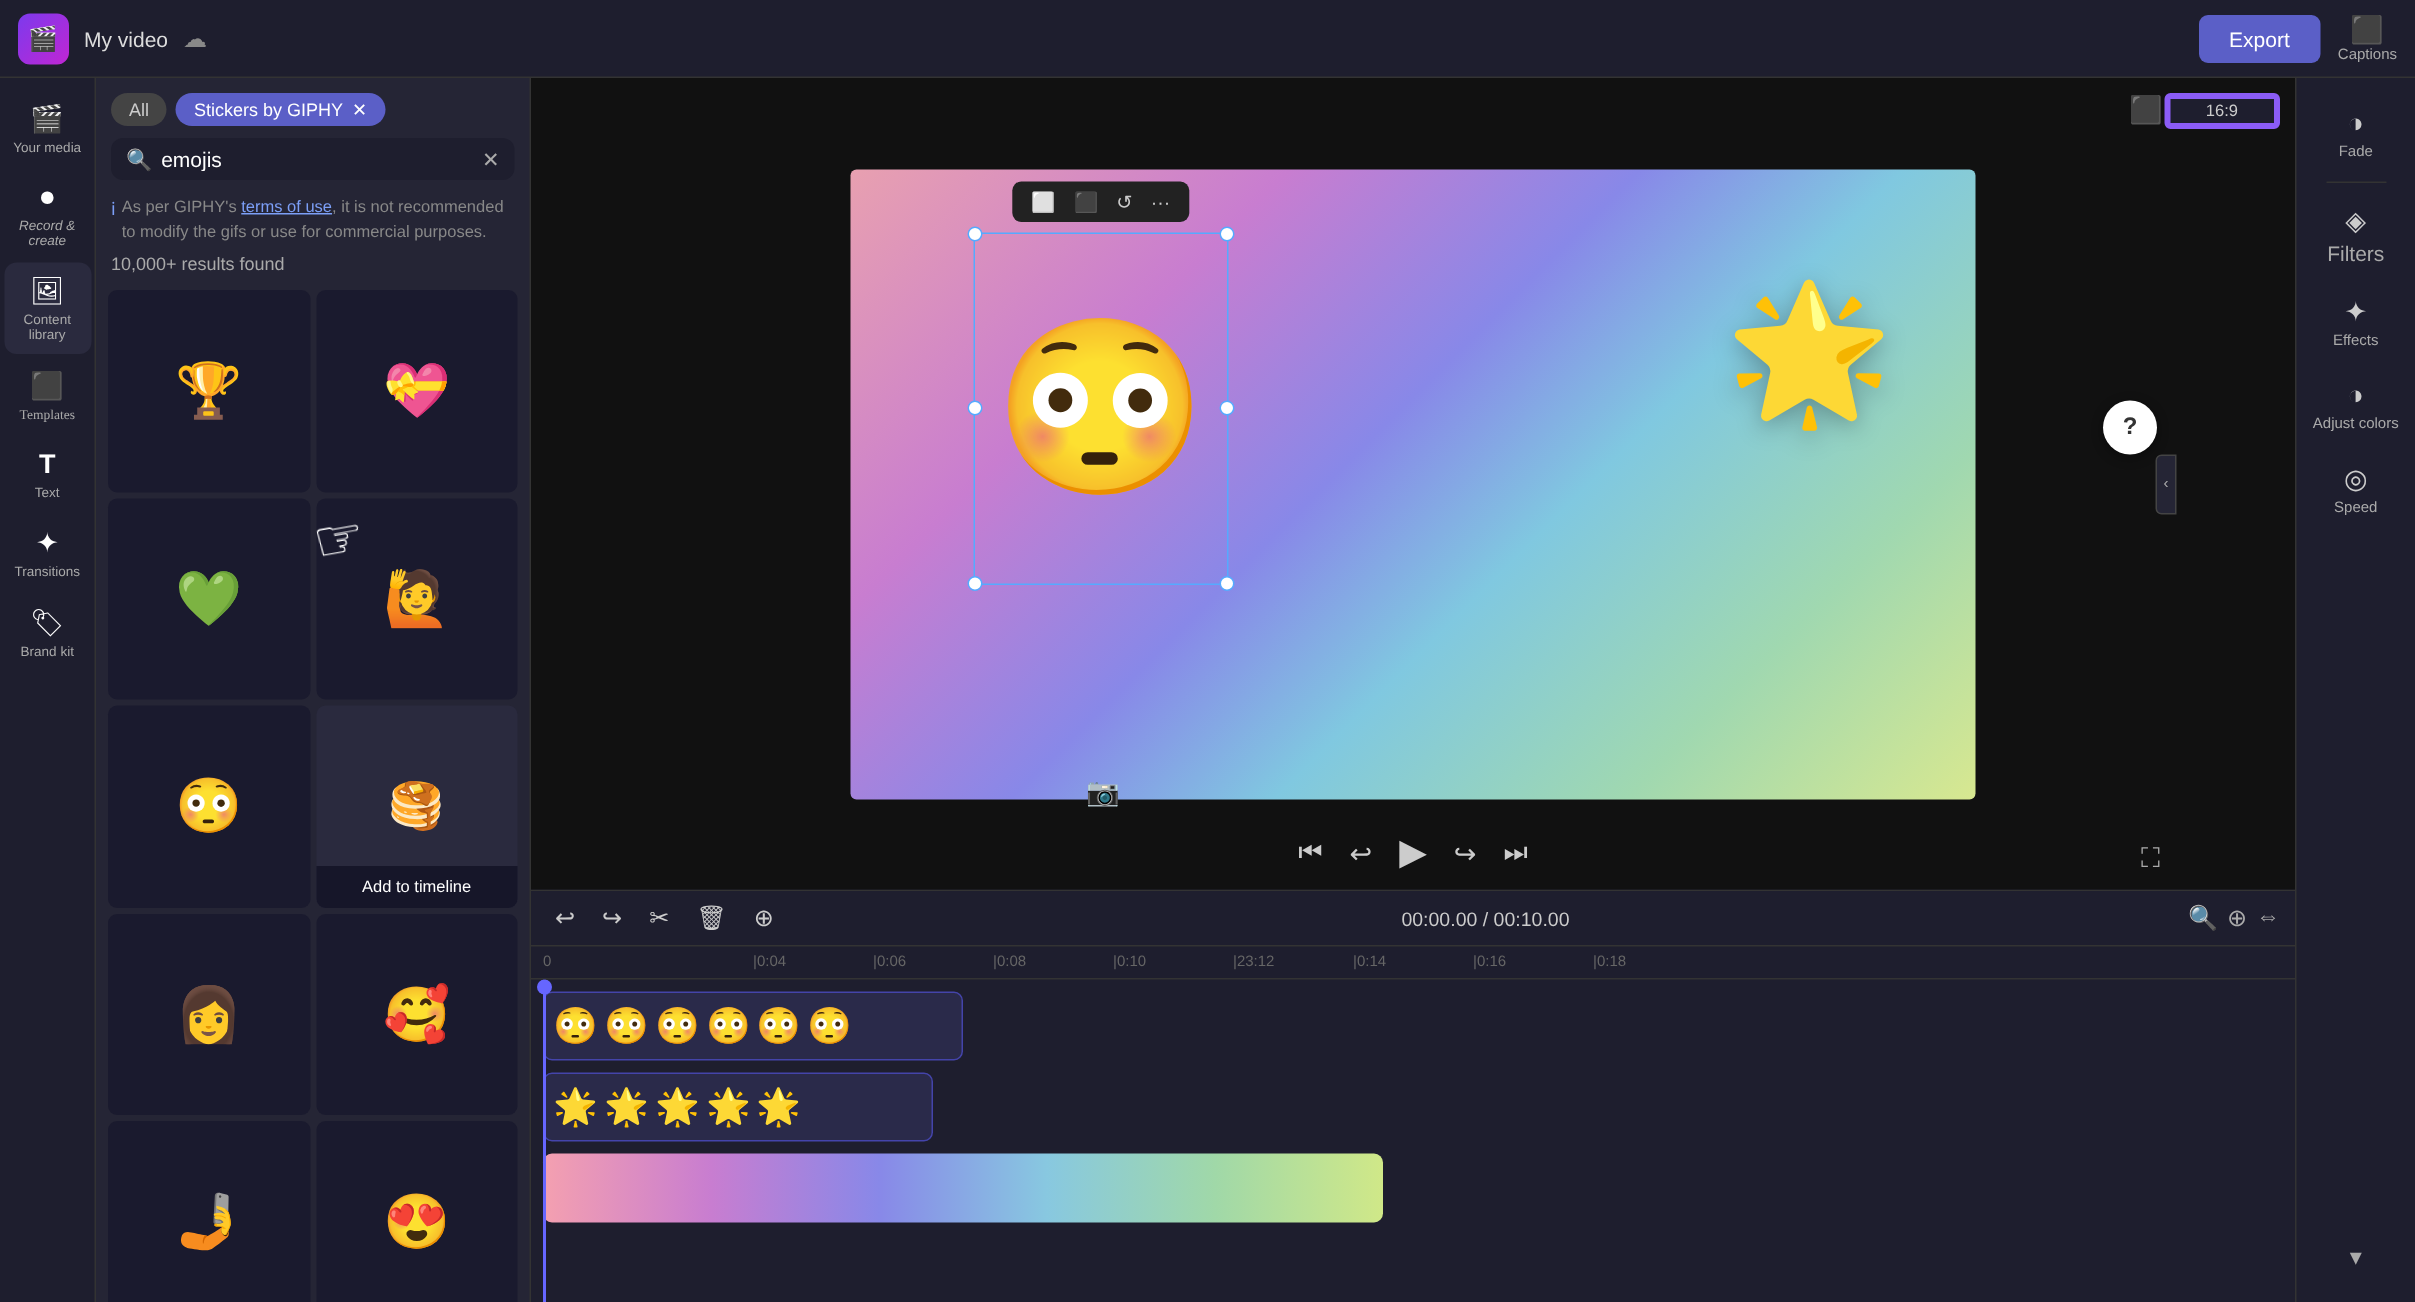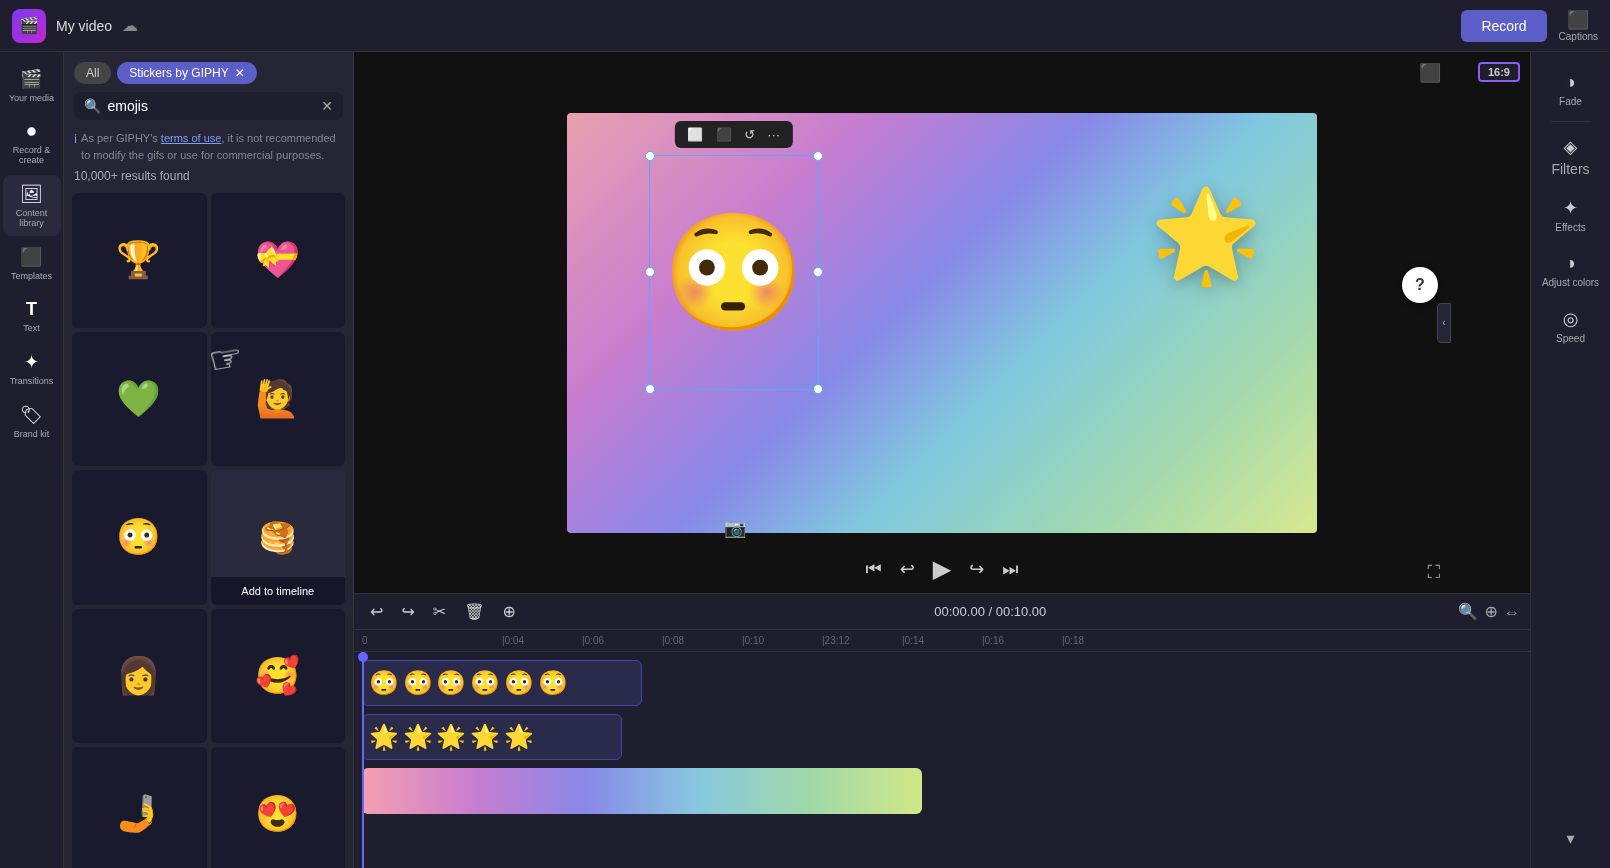--- a/index.html
+++ b/index.html
@@ -8,46 +8,46 @@
 </head>
 <body>
 
 <div style="height:52px; background:#1e1e2e; display:flex; align-items:center; justify-content:space-between; padding:0 12px; border-bottom:1px solid #333; flex-shrink:0;">
   <div style="display:flex; align-items:center; gap:10px;">
     <div style="width:34px;height:34px;background:linear-gradient(135deg,#7c3aed,#c026d3);border-radius:8px;display:flex;align-items:center;justify-content:center;font-size:16px;">🎬</div>
     <span style="color:#ddd;font-size:14px;cursor:pointer;">My video</span>
     <span style="color:#888;font-size:16px;">☁</span>
   </div>
   <div style="display:flex;align-items:center;gap:12px;">
-    <button style="background:#5b5fc7;color:#fff;border:none;border-radius:6px;padding:8px 20px;font-size:14px;cursor:pointer;display:flex;align-items:center;gap:6px;">Record</button>
+    <button style="background:#5b5fc7;color:#fff;border:none;border-radius:6px;padding:8px 20px;font-size:14px;cursor:pointer;display:flex;align-items:center;gap:6px;">Export</button>
     <div style="display:flex;flex-direction:column;align-items:center;cursor:pointer;">
       <span style="font-size:18px;color:#aaa;">⬛</span>
       <span style="font-size:10px;color:#aaa;">Captions</span>
     </div>
   </div>
 </div>
 
 <div style="display:flex;flex:1;overflow:hidden;">
 
   <div style="width:64px;background:#1e1e2e;display:flex;flex-direction:column;align-items:center;padding:8px 0;gap:2px;border-right:1px solid #333;flex-shrink:0;">
     <div style="display:flex;flex-direction:column;align-items:center;padding:8px 4px;border-radius:8px;cursor:pointer;width:58px;gap:3px;">
       <span style="font-size:18px;">🎬</span>
       <span style="font-size:9px;color:#aaa;text-align:center;">Your media</span>
     </div>
     <div style="display:flex;flex-direction:column;align-items:center;padding:8px 4px;border-radius:8px;cursor:pointer;width:58px;gap:3px;">
       <span style="font-size:18px;">⏺</span>
-      <span style="font-size:9px;color:#aaa;text-align:center;">Record &amp; create</span>
+      <span style="font-size:9px;color:#aaa;text-align:center;font-style:italic;">Record &amp; create</span>
     </div>
     <div style="display:flex;flex-direction:column;align-items:center;padding:8px 4px;border-radius:8px;cursor:pointer;width:58px;gap:3px;background:#2a2a3e;">
       <span style="font-size:18px;">🖼</span>
       <span style="font-size:9px;color:#aaa;text-align:center;">Content library</span>
     </div>
     <div style="display:flex;flex-direction:column;align-items:center;padding:8px 4px;border-radius:8px;cursor:pointer;width:58px;gap:3px;">
       <span style="font-size:18px;">⬛</span>
-      <span style="font-size:9px;color:#aaa;text-align:center;">Templates</span>
+      <span style="font-size:9px;color:#aaa;text-align:center;font-family:Liberation Serif, serif;">Templates</span>
     </div>
     <div style="display:flex;flex-direction:column;align-items:center;padding:8px 4px;border-radius:8px;cursor:pointer;width:58px;gap:3px;">
       <span style="font-size:18px;font-weight:bold;">T</span>
       <span style="font-size:9px;color:#aaa;text-align:center;">Text</span>
     </div>
     <div style="display:flex;flex-direction:column;align-items:center;padding:8px 4px;border-radius:8px;cursor:pointer;width:58px;gap:3px;">
       <span style="font-size:18px;">✦</span>
       <span style="font-size:9px;color:#aaa;text-align:center;">Transitions</span>
     </div>
     <div style="display:flex;flex-direction:column;align-items:center;padding:8px 4px;border-radius:8px;cursor:pointer;width:58px;gap:3px;">
@@ -109,21 +109,21 @@
 
     <div style="position:absolute;left:145px;top:285px;font-size:38px;pointer-events:none;z-index:100;transform:rotate(-10deg);">☞</div>
   </div>
 
   <div style="flex:1;display:flex;flex-direction:column;overflow:hidden;">
 
     <div style="flex:1;display:flex;align-items:center;justify-content:center;background:#111;position:relative;">
 
       <div style="position:absolute;top:10px;right:88px;font-size:18px;color:#aaa;cursor:pointer;">⬛</div>
 
-      <div style="position:absolute;top:10px;right:10px;background:#1e1e2e;border:2px solid #8b5cf6;color:#ccc;font-size:11px;padding:2px 8px;border-radius:4px;font-weight:bold;">16:9</div>
+      <div style="position:absolute;top:10px;right:10px;background:#1e1e2e;border:4px solid #8b5cf6;color:#ccc;font-size:11px;padding:2px 24px;border-radius:4px;">16:9</div>
 
       <div style="width:750px;height:420px;background:linear-gradient(135deg,#e8a0b0 0%,#c87dd0 25%,#8888e8 45%,#80c8e0 60%,#a0d8b0 80%,#d8e890 100%);position:relative;border-radius:4px;overflow:visible;">
 
         <div style="font-size:90px;position:absolute;right:55px;top:70px;cursor:pointer;filter:drop-shadow(0 4px 8px rgba(0,0,0,0.3));">🌟</div>
 
         <div style="position:absolute;left:82px;top:42px;width:170px;height:235px;">
 
           <div style="position:absolute;top:-34px;left:50%;transform:translateX(-50%);background:#222;border-radius:6px;display:flex;gap:2px;padding:4px 8px;align-items:center;white-space:nowrap;z-index:10;">
             <button style="background:none;border:none;color:#ccc;cursor:pointer;font-size:13px;padding:2px 5px;">⬜</button>
             <button style="background:none;border:none;color:#ccc;cursor:pointer;font-size:13px;padding:2px 5px;">⬛</button>

